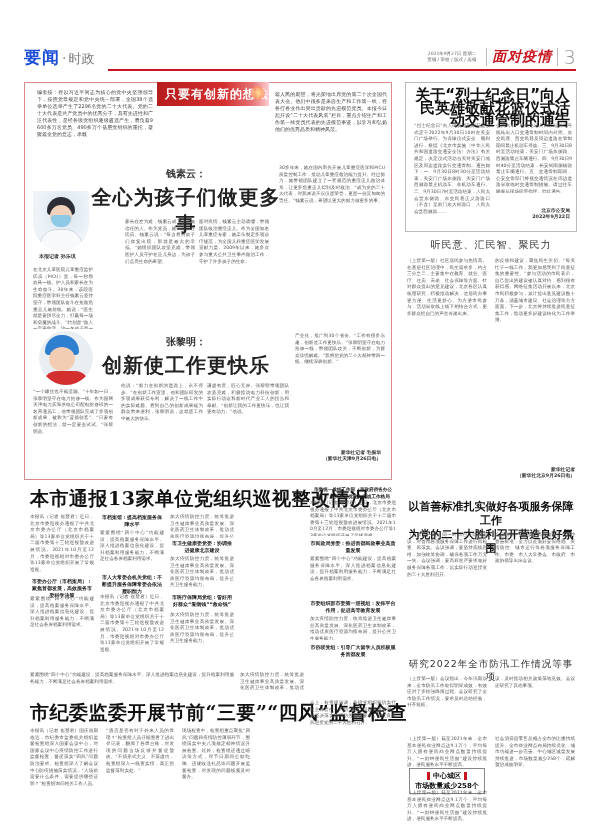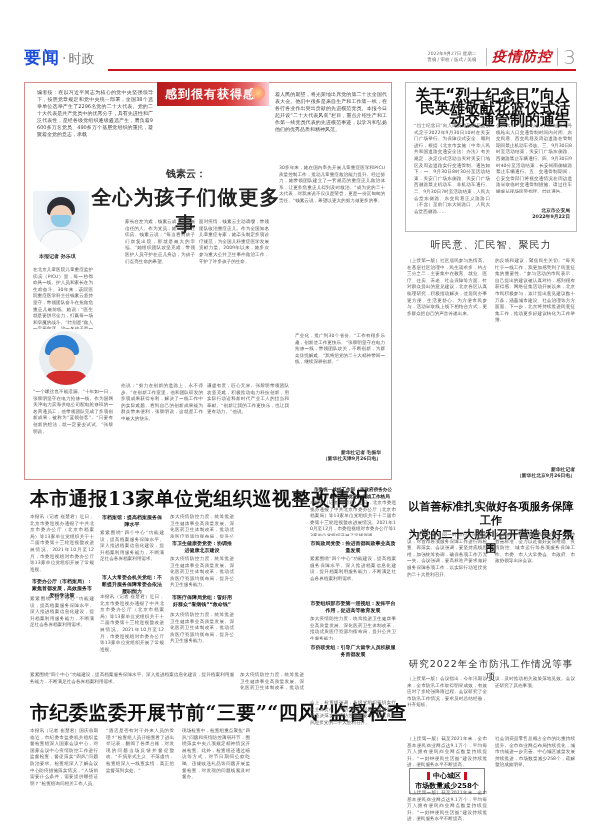--- a/index.html
+++ b/index.html
@@ -76,28 +76,28 @@
     <span class="sec-dot">·</span>
     <span class="sec-sub">时政</span>
   </div>
   <div class="header-rule"></div>
   <div class="header-right">
     <div class="hdr-date">
       <div>2022年9月27日 星期二</div>
       <div>责编 / 审校 / 版式 / 美编</div>
     </div>
     <div class="hdr-sep"></div>
-    <span class="masthead">疫情防控</span>
+    <span class="masthead">面对疫情</span>
     <div class="hdr-sep"></div>
     <span class="page-num">3</span>
   </div>
 </div>
 
 <div class="box box-left">
-  <div class="banner">感到很有获得感</div>
+  <div class="banner">只要有创新的想法</div>
   <div class="txt txt-intro" style="left:12px;width:116px;height:54px;">编者按：在以习近平同志为核心的党中央坚强领导下，按照党章规定和党中央统一部署，全国38个选举单位选举产生了2296名党的二十大代表。党的二十大代表是共产党员中的优秀分子，具有先进性和广泛代表性，是经各级党组织逐级遴选产生，肩负着9600多万名党员、490多万个基层党组织的重托，凝聚着全党的意志，承载</div>
   <div class="txt txt-intro" style="left:250px;width:112px;top:8px;height:52px;">着人民的期望，将光荣地出席党的第二十次全国代表大会。他们中很多是来自生产和工作第一线，在各行各业作出突出贡献的先进模范党员。本报今日起开设“二十大代表风采”栏目，重点介绍生产和工作第一线党员代表的先进模范事迹，以学习和弘扬他们的优秀品质和精神风范。</div>
 
   <div class="portrait portrait-1">
     <div class="hair"></div>
       <div class="face"></div>
       <div class="mask"></div>
       <div class="coat"></div>
   </div>
   <div class="byline-photo">本报记者 孙乐琪</div>
@@ -107,20 +107,24 @@
   </div>
   <div class="txt col" style="left:8px;top:184px;width:60px;height:62px;">在北京儿童医院儿童重症监护病房（PICU）里，每一秒都命悬一线。护人员和家长在为生命奋斗。30年来，该院医院重症医学科主任钱素云坚持坚守，带领团队奋斗在抢救危重患儿最前线。她说：“医生就是要拼尽全力，打赢每一场和病魔的战斗。”特别是“救人一定要救活，治一名孩子是一个家庭的希望”。钱素云解释：“PICU里的患儿病急，孩子的病情变化快，分秒必争，不能有半点闪失。”几年前，一名患儿因病情危急需要ECMO（人工心肺）支持……</div>
   <div class="txt col" style="left:100px;top:136px;width:70px;height:110px;">家长在左为难，钱素云成了患儿最信任的人。作为党员，她一心扑在病房。钱素云说：“每当看到孩子们康复出院，那就是最大的幸福。”她组织团队攻坚克难，带领医护人员守护在患儿身边，为孩子们点亮生命的希望。</div>
   <div class="txt col" style="left:174px;top:136px;width:70px;height:110px;">面对疫情，钱素云主动请缨，带领团队收治重症患儿。作为全国知名儿童重症专家，她牵头制定多项诊疗规范，为全国儿科重症医学发展贡献力量。2009年以来，她多次参与重大公共卫生事件救治工作，守护了许多孩子的生命。</div>
   <div class="txt col" style="left:254px;top:82px;width:106px;height:164px;">30多年来，她在国内率先开展儿童重症医学和PICU质量控制工作，推动儿童重症救治能力提升。经过努力，她带领团队建立了一套规范的重症患儿救治体系，让更多危重患儿得到及时救治。“成为党的二十大代表，对我来说不仅仅是荣誉，更是一份沉甸甸的责任。”钱素云说，希望以更大的努力做更多的事。</div>
 
   <div class="portrait portrait-2">
     <div class="helmet"></div>
       <div class="face"></div>
       <div class="shirt"></div>
+  </div>
+  <div class="person-head" style="left:76px;top:252px;width:170px;">
+    <div class="p-name">张黎明：</div>
+    <div class="p-title">创新使工作更快乐</div>
   </div>
   <div class="txt col" style="left:8px;top:306px;width:80px;height:84px;">“一个螺丝也不能遗漏。”十年如一日，张黎明坚守在电力抢修一线。作为国网天津电力滨海供电公司配电抢修班的一名普通员工，他带领团队完成了多项创新成果，被称为“蓝领创客”。“只要有创新的想法，就一定要去试试。”张黎明说。</div>
   <div class="txt col" style="left:96px;top:300px;width:82px;height:90px;">他说：“努力在创新的道路上，永不停步。”在创新工作室里，他和团队研发的多项成果获得专利，解决了一线工作中的实际难题。看到自己的创新成果能为群众带来便利，张黎明说，这就是工作中最大的快乐。</div>
   <div class="txt col" style="left:182px;top:300px;width:82px;height:64px;">谦虚有度，匠心无界。张黎明带领团队攻坚克难，积极推动电力科技创新，用实际行动诠释新时代产业工人的担当和奉献。“创新让我的工作更快乐，也让我更有动力。”他说。</div>
   <div class="txt col" style="left:270px;top:250px;width:90px;height:116px;">产业化，推广到30个省份。“工作有很多乐趣，创新使工作更快乐。”张黎明坚守在电力抢修一线，带领团队攻关，不断创新，为群众排忧解难。“我将把党的二十大精神带回一线，继续深耕创新。”</div>
   <div class="sign" style="left:250px;top:366px;width:106px;">
     <div>新华社记者 毛振华</div>
     <div>（新华社天津9月26日电）</div>
   </div>
 </div>

